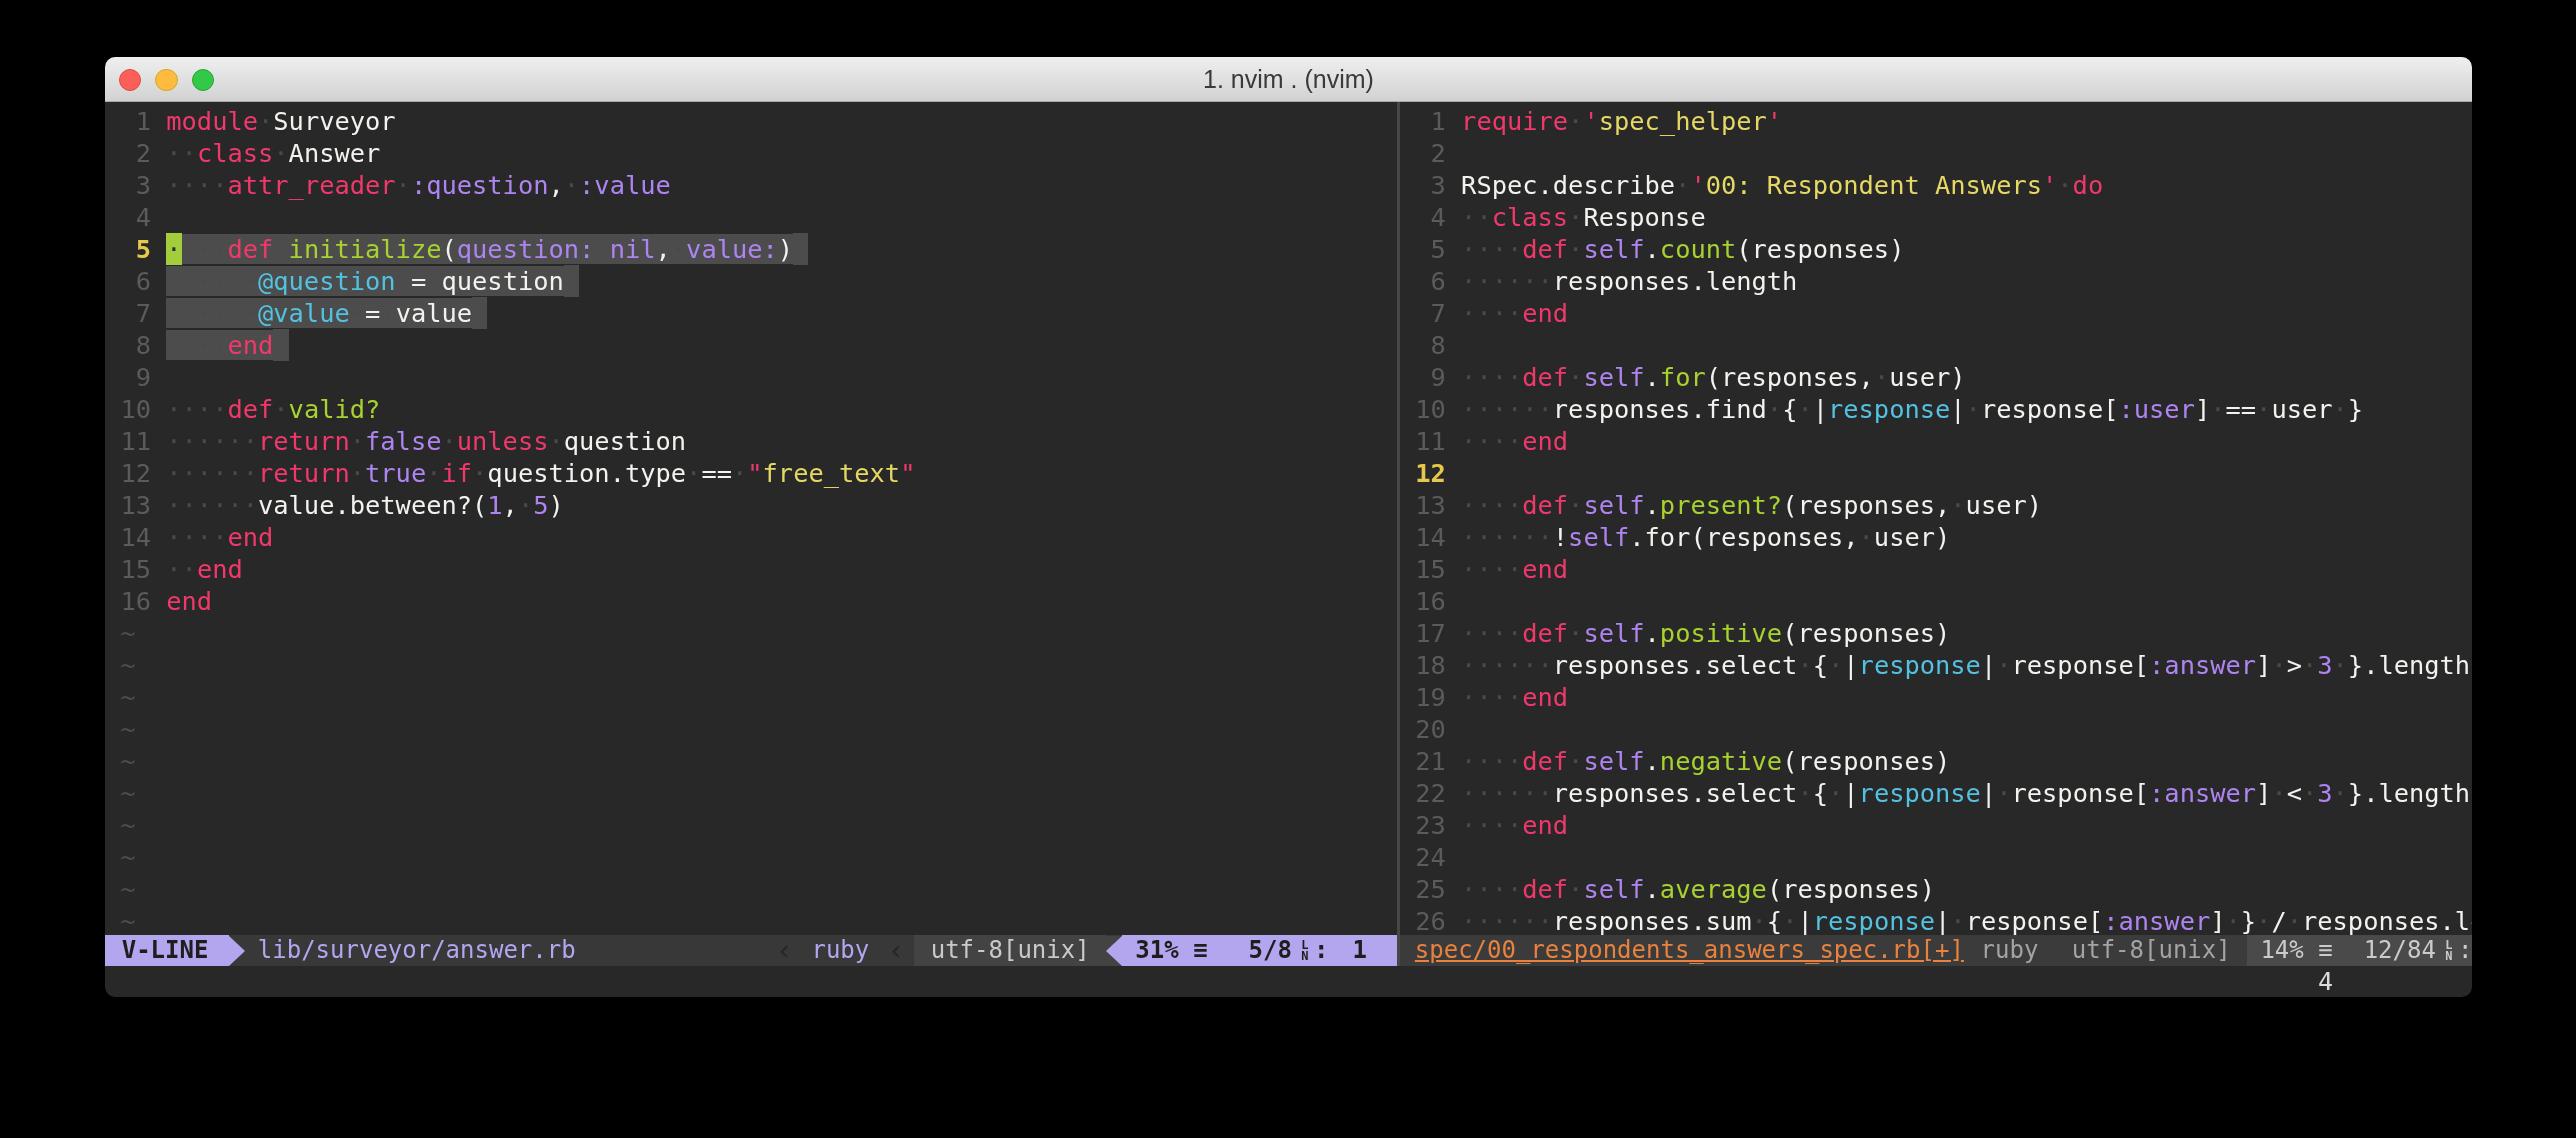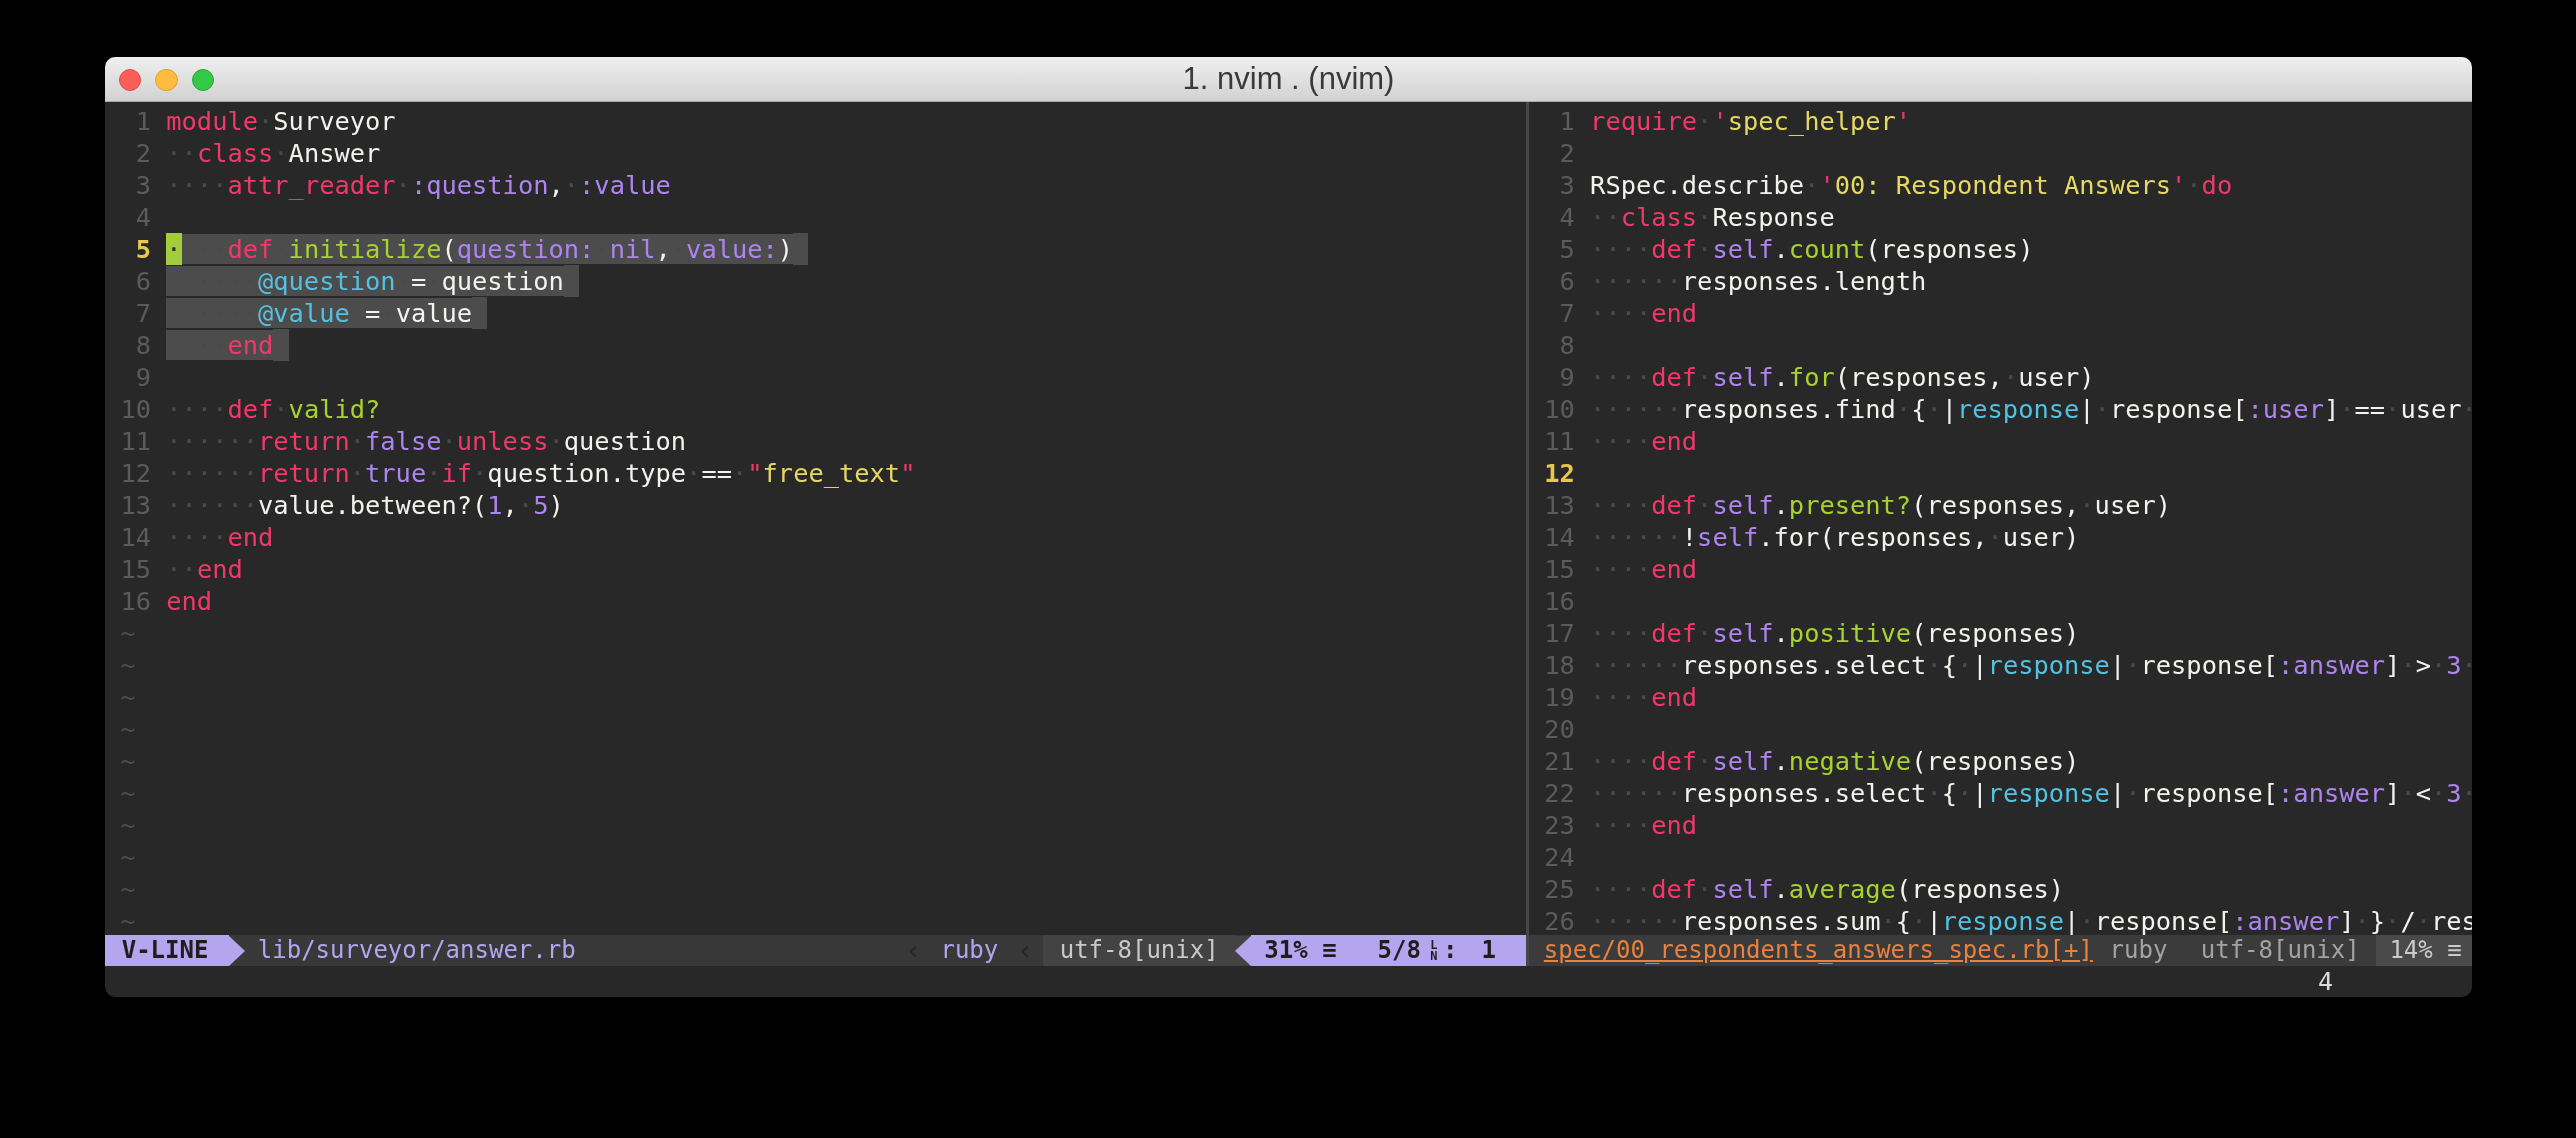--- a/index.html
+++ b/index.html
@@ -12,26 +12,26 @@
 
   
   .titlebar{flex:none;height:44px;background:linear-gradient(#efefef,#d2d2d2);
             border-bottom:0.9px solid #a9a9a9;position:relative;}
   .lights{position:absolute;left:14px;top:12px;display:flex;gap:14px;}
   .light{width:20.4px;height:20.4px;border-radius:50%;}
   .light.red{background:var(--titlebar-red,#fc5f57);border:0.9px solid #dd4a43;}
   .light.yellow{background:var(--titlebar-yellow,#fdbc40);border:0.9px solid #dba32c;}
   .light.green{background:var(--titlebar-green,#34c848);border:0.9px solid #24a732;}
   .title{position:absolute;left:0;right:0;top:0;text-align:center;line-height:44px;
-         font-family:"Liberation Sans",sans-serif;font-size:31px;color:#3a3a3a;}
+         font-family:"Liberation Sans",sans-serif;font-size:25px;color:#3a3a3a;}
 
   
   .split{flex:1;display:flex;min-height:0;}
   .pane{display:flex;flex-direction:column;min-width:0;}
-  .pane.left{flex:none;width:1421px;}
+  .pane.left{flex:none;width:1292px;}
   .pane.right{flex:1;}
   .vsep{flex:none;width:2.8px;background:#474747;}
 
   .code{flex:1;overflow:hidden;padding-top:2.8px;
         font-size:25.4px;line-height:32px;white-space:pre;}
   .code-line{height:32px;}
   .lnum{display:inline-block;width:46px;text-align:right;margin-right:15.3px;
         color:var(--line-number,#5b5b5b);}
   .lnum.cur{color:var(--current-line-number,#e6c84e);font-weight:bold;}
   .tk-kw{color:var(--keyword,#f1386a);}

